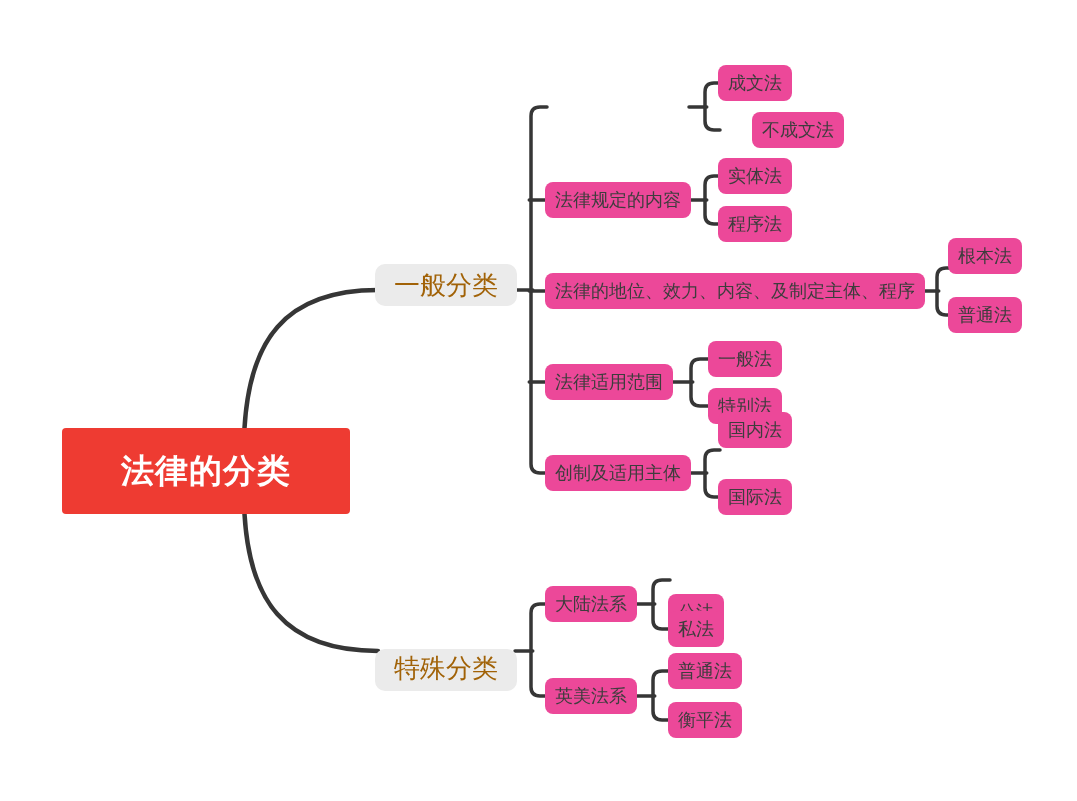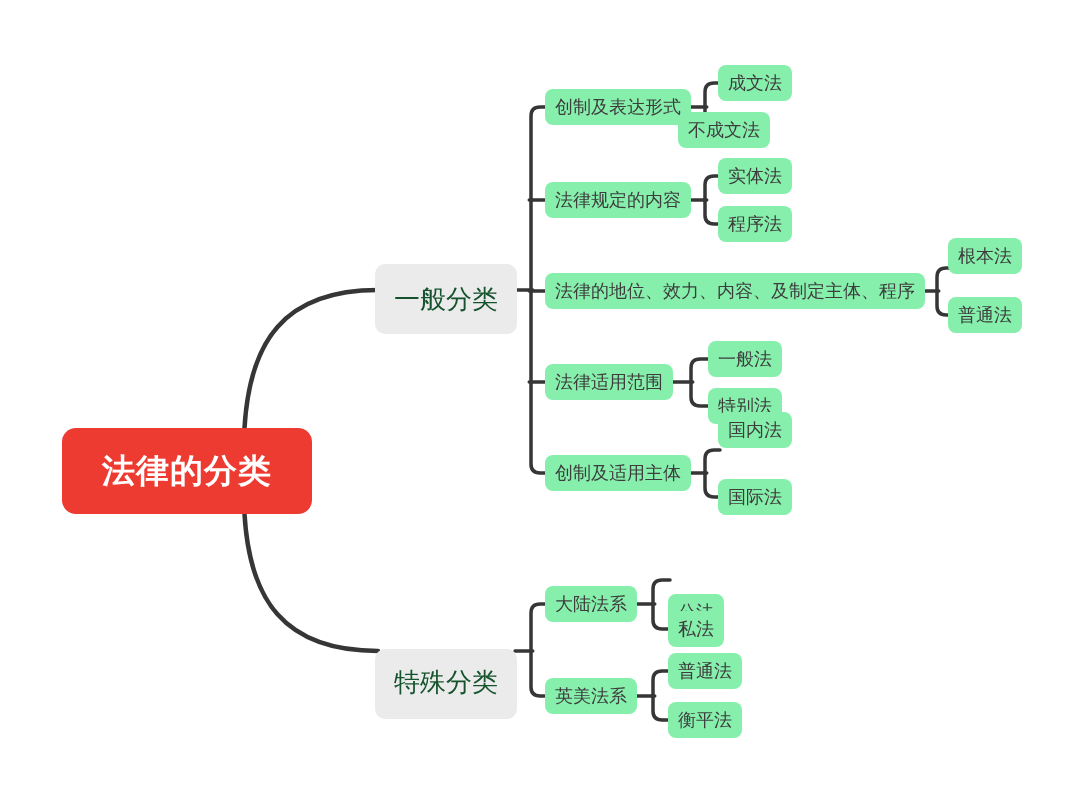--- a/index.html
+++ b/index.html
@@ -24,34 +24,34 @@
     white-space: nowrap;
     box-sizing: border-box;
     cursor: default;
   }
   .node-root {
     background: #ee3b32;
     color: #ffffff;
     font-size: 33px;
     font-weight: bold;
     line-height: 48px;
-    padding: 19px 40px;
-    border-radius: 14px;
+    padding: 19px 59px;
+    border-radius: 4px;
     letter-spacing: 1px;
   }
   .node-branch {
     background: #ebebeb;
-    color: #14532d;
+    color: #a16207;
     font-size: 26px;
     line-height: 34px;
-    padding: 18px 19px;
+    padding: 4px 19px;
     border-radius: 10px;
   }
   .node-topic, .node-leaf {
-    background: #86efac;
+    background: #ec4899;
     color: #3d3d3d;
     font-size: 18px;
     line-height: 22px;
     padding: 7px 10px;
     border-radius: 8px;
   }
 </style>
 </head>
 <body>
 
@@ -82,36 +82,35 @@
       <path d="M 635 696 L 654.75 696" fill="none" stroke="#363636" stroke-width="3.5" stroke-linecap="round"></path>
       <path d="M 670 671 L 662 671 Q 653 671 653 680 L 653 711 Q 653 720 662 720 L 670 720" fill="none" stroke="#363636" stroke-width="3.5" stroke-linecap="round"></path>
     </svg>
 
   <div class="node node-root" style="left:62px; top:428px;">法律的分类</div>
 
   <div class="node node-branch" style="left:375px; top:264px;">一般分类</div>
 
   <div class="node node-branch" style="left:375px; top:649px;font-family:Liberation Mono, monospace;">特殊分类</div>
 
-  <div class="node node-topic" style="left:545px; top:89px;">创制及表达形式</div>
 
   <div class="node node-topic" style="left:545px; top:273px;">法律的地位、效力、内容、及制定主体、程序</div>
 
   <div class="node node-topic" style="left:545px; top:182px;">法律规定的内容</div>
 
   <div class="node node-topic" style="left:545px; top:364px;">法律适用范围</div>
 
   <div class="node node-topic" style="left:545px; top:455px;">创制及适用主体</div>
 
   <div class="node node-topic" style="left:545px; top:586px;">大陆法系</div>
 
   <div class="node node-topic" style="left:545px; top:678px;">英美法系</div>
 
   <div class="node node-leaf" style="left:718px; top:65px;">成文法</div>
-  <div class="node node-leaf" style="left:678px; top:112px;">不成文法</div>
+  <div class="node node-leaf" style="left:752px; top:112px;">不成文法</div>
 
   <div class="node node-leaf" style="left:718px; top:158px;">实体法</div>
   <div class="node node-leaf" style="left:718px; top:206px;">程序法</div>
 
   <div class="node node-leaf" style="left:948px; top:238px;">根本法</div>
   <div class="node node-leaf" style="left:948px; top:297px;">普通法</div>
 
   <div class="node node-leaf" style="left:708px; top:341px;">一般法</div>
   <div class="node node-leaf" style="left:708px; top:388px;">特别法</div>
 

